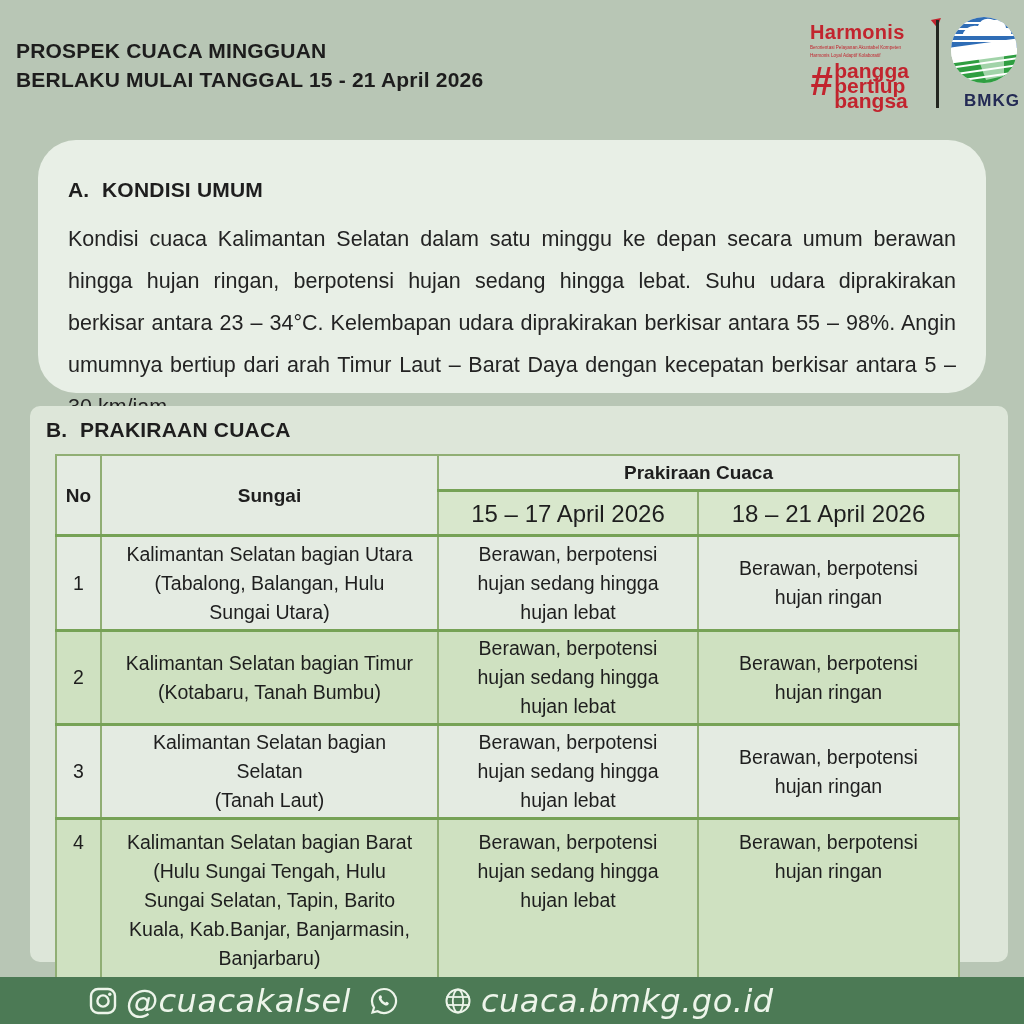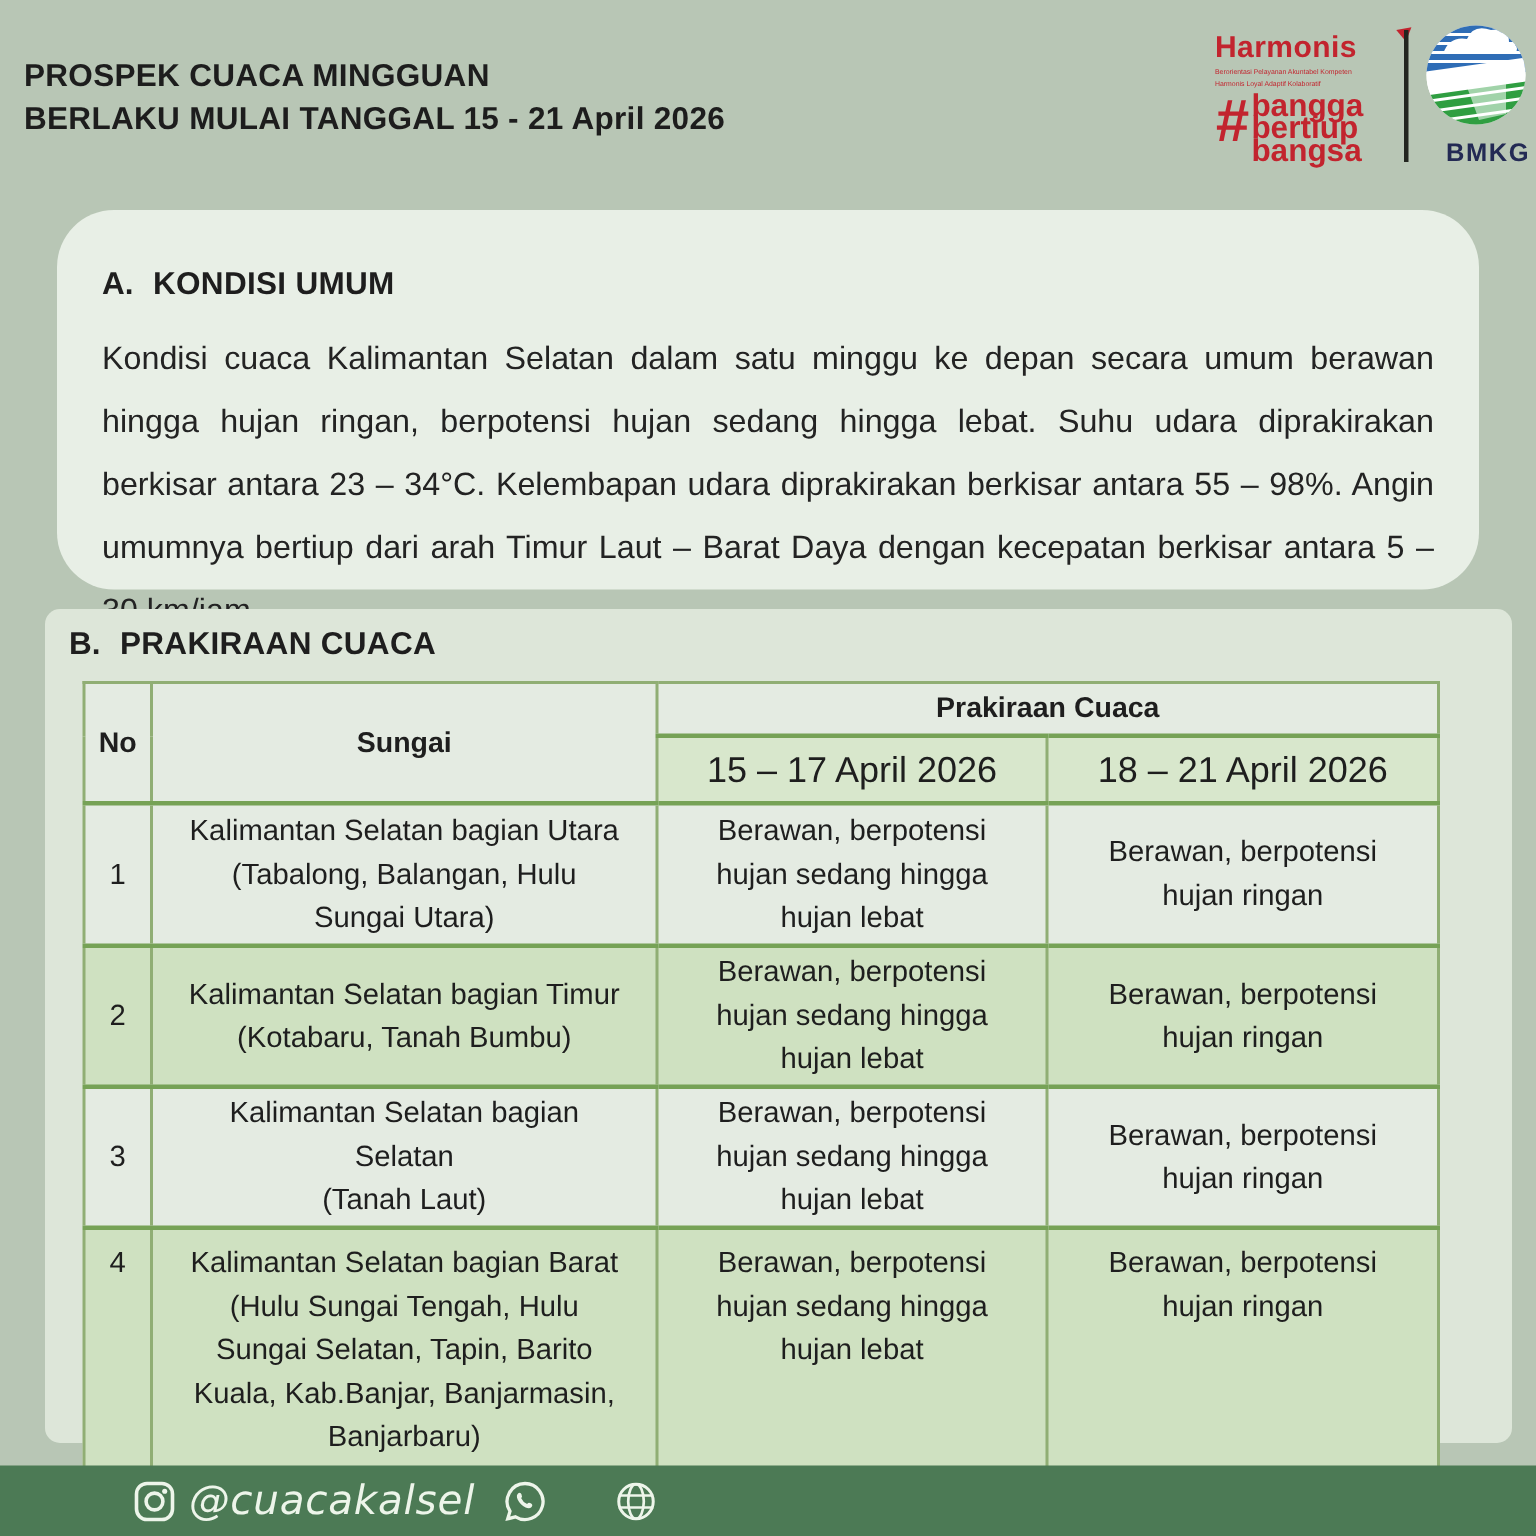--- a/index.html
+++ b/index.html
@@ -88,21 +88,21 @@
   .preline{white-space:pre-line;}
   
   .footer{
     position:absolute;left:0;bottom:0;width:1024px;height:47px;
     background:#4c7a55;display:flex;align-items:center;
     color:#edf5ea;
   }
   .footer-item{display:flex;align-items:center;margin-left:18px;}
   .footer-item:first-child{margin-left:88px;}
   .footer-text{
-    font-size:27px;font-style:italic;margin-left:8px;letter-spacing:.5px;
+    font-size:32px;font-style:italic;margin-left:8px;letter-spacing:.5px;
     font-family:"DejaVu Sans", sans-serif;
   }
   .ficon{width:30px;height:30px;display:block;}
 </style>
 </head>
 <body>
 
 <div class="page">
 
   <div class="title-block">
@@ -248,16 +248,17 @@
         <path d="M10.5 9.5 q1.5-1 2.2 .8 q.7 1.6 -.3 2.4 q1.2 2.8 4 4 q1-1.4 2.4-.5 q1.8 1 .6 2.4 q-1.4 1.6 -4 .4 q-3.6-1.7 -5.3-5.3 q-1.2-2.8 .4-4.2 Z" fill="#edf5ea"></path>
       </svg>
     </div>
     <div class="footer-item" style="margin-left:44px;">
       <svg class="ficon" viewBox="0 0 30 30">
         <circle cx="15" cy="15" r="11.5" fill="none" stroke="#edf5ea" stroke-width="2"></circle>
         <ellipse cx="15" cy="15" rx="5.2" ry="11.5" fill="none" stroke="#edf5ea" stroke-width="1.8"></ellipse>
         <line x1="3.5" y1="11" x2="26.5" y2="11" stroke="#edf5ea" stroke-width="1.8"></line>
         <line x1="3.5" y1="19" x2="26.5" y2="19" stroke="#edf5ea" stroke-width="1.8"></line>
       </svg>
+      <span class="footer-text">cuaca.bmkg.go.id</span>
     </div>
   </div>
 
 </div>
 
 </body></html>

